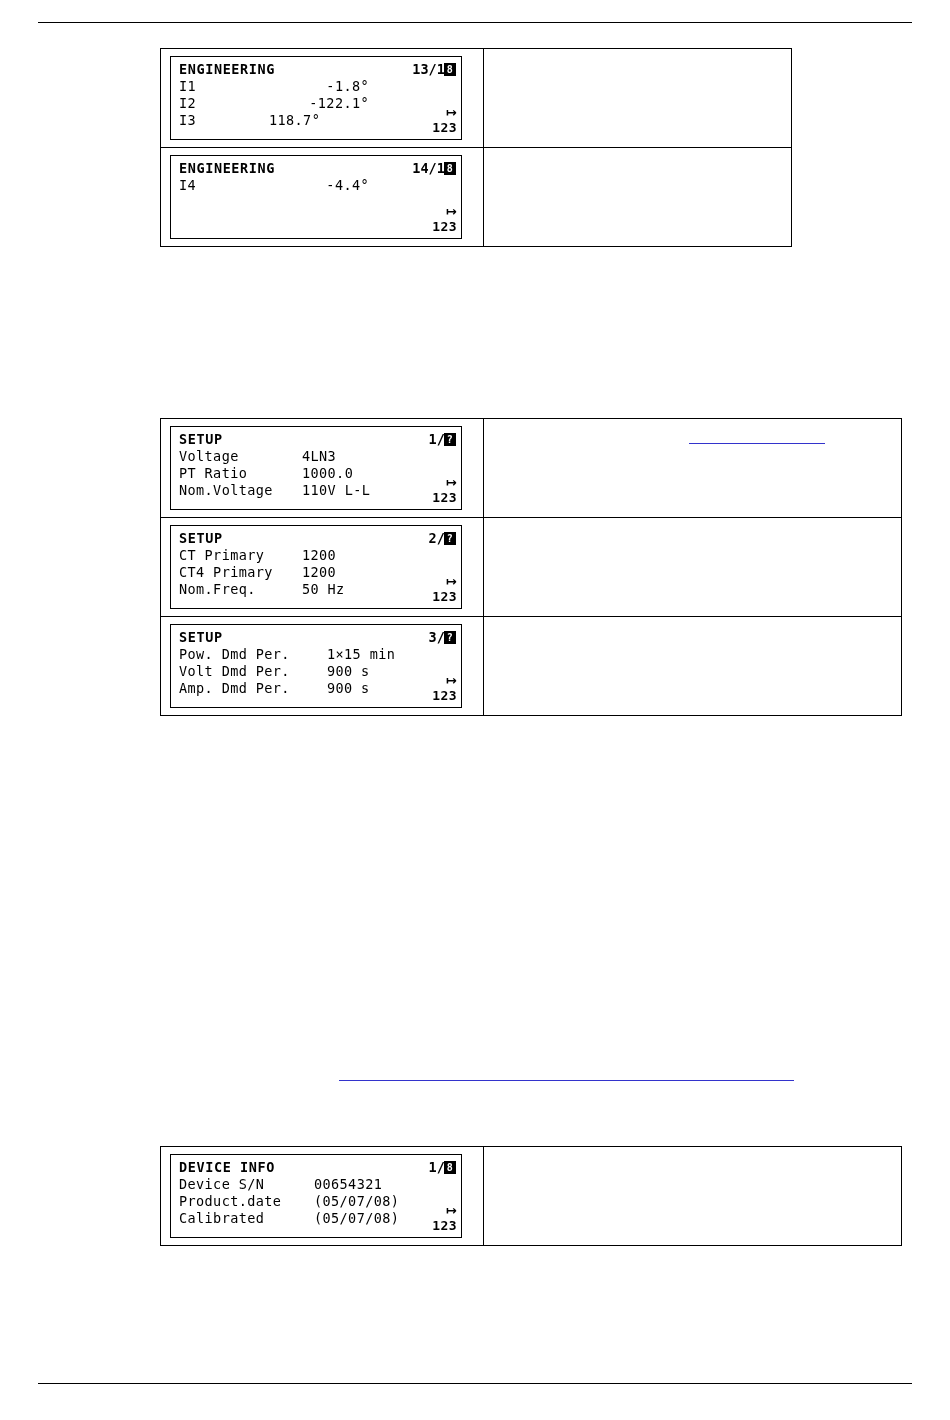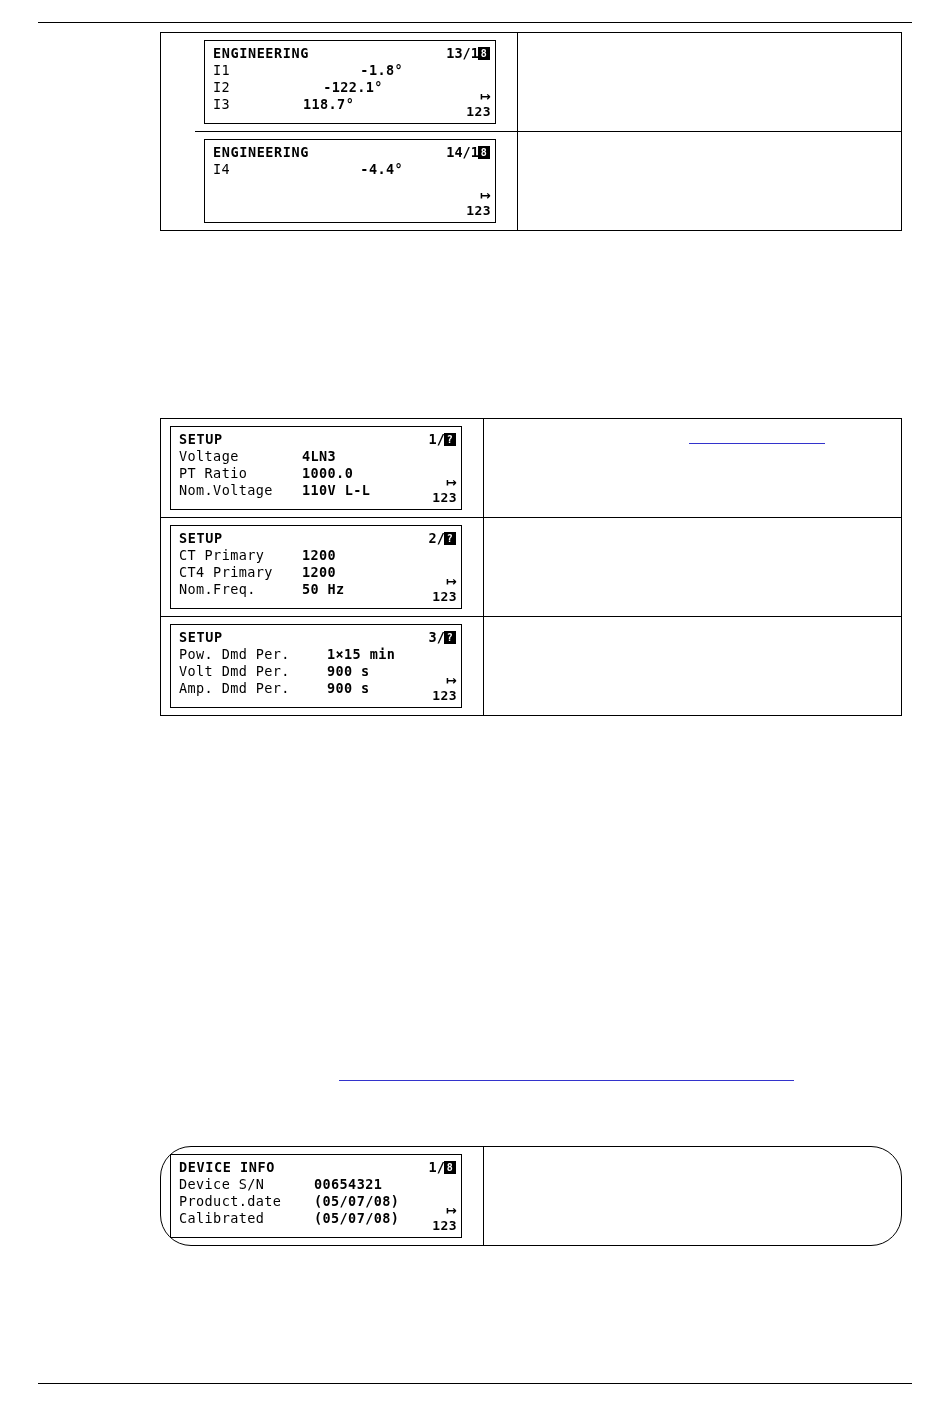--- a/index.html
+++ b/index.html
@@ -80,21 +80,21 @@
     font-weight: bold;
     letter-spacing: 0.6px;
   }
   .lcd-page {
     margin-left: auto;
     font-weight: bold;
     letter-spacing: 0px;
     padding-right: 2px;
   }
   .lcd-label { display: inline-block; }
-  .lcd-value { display: inline-block; font-weight: bold; }
+  .lcd-value { display: inline-block; }
 
   
   .lcd-icon-box {
     position: absolute;
     right: 5px;
     top: 6px;
     width: 12px;
     height: 13px;
     background: #000000;
     color: #ffffff;
@@ -135,36 +135,36 @@
 </style>
 </head>
 <body>
 
 <div class="page-rule top"></div>
 <div class="page-rule bottom"></div>
 
 <div class="link-rule" style="left:689px; top:443px; width:136px;"></div>
 <div class="link-rule" style="left:339px; top:1080px; width:455px;"></div>
 
-<div class="lcd-table" style="left:160px; top:32px; width:742px;padding-left:34px;">
+<div class="lcd-table" style="left:160px; top:48px; width:632px;">
 
   <div class="lcd-row">
     <div class="lcd-cell-left">
       <div class="lcd">
         <div class="lcd-line">
           <span class="lcd-title">ENGINEERING</span>
           <span class="lcd-page">13/14</span>
         </div>
         <div class="lcd-line">
           <span class="lcd-label" style="width:90px">I1</span>
           <span class="lcd-value" style="width:100px; text-align:right">-1.8°</span>
         </div>
         <div class="lcd-line">
           <span class="lcd-label" style="width:90px">I2</span>
-          <span class="lcd-value" style="width:100px; text-align:center">-122.1°</span>
+          <span class="lcd-value" style="width:100px; text-align:right">-122.1°</span>
         </div>
         <div class="lcd-line">
           <span class="lcd-label" style="width:90px">I3</span>
           <span class="lcd-value" style="width:100px; ">118.7°</span>
         </div>
         <div class="lcd-icon-box">8</div>
         <div class="lcd-sidebar">
           <span class="lcd-arrow">↦</span>
           <span class="lcd-123">123</span>
         </div>
@@ -288,21 +288,21 @@
           <span class="lcd-arrow">↦</span>
           <span class="lcd-123">123</span>
         </div>
       </div>
     </div>
     <div class="lcd-cell-right"></div>
   </div>
 
 </div>
 
-<div class="lcd-table" style="left:160px; top:1146px; width:742px;border-radius:31px;">
+<div class="lcd-table" style="left:160px; top:1146px; width:742px;">
 
   <div class="lcd-row">
     <div class="lcd-cell-left">
       <div class="lcd">
         <div class="lcd-line">
           <span class="lcd-title">DEVICE INFO</span>
           <span class="lcd-page">1/6</span>
         </div>
         <div class="lcd-line">
           <span class="lcd-label" style="width:135px">Device S/N</span>

